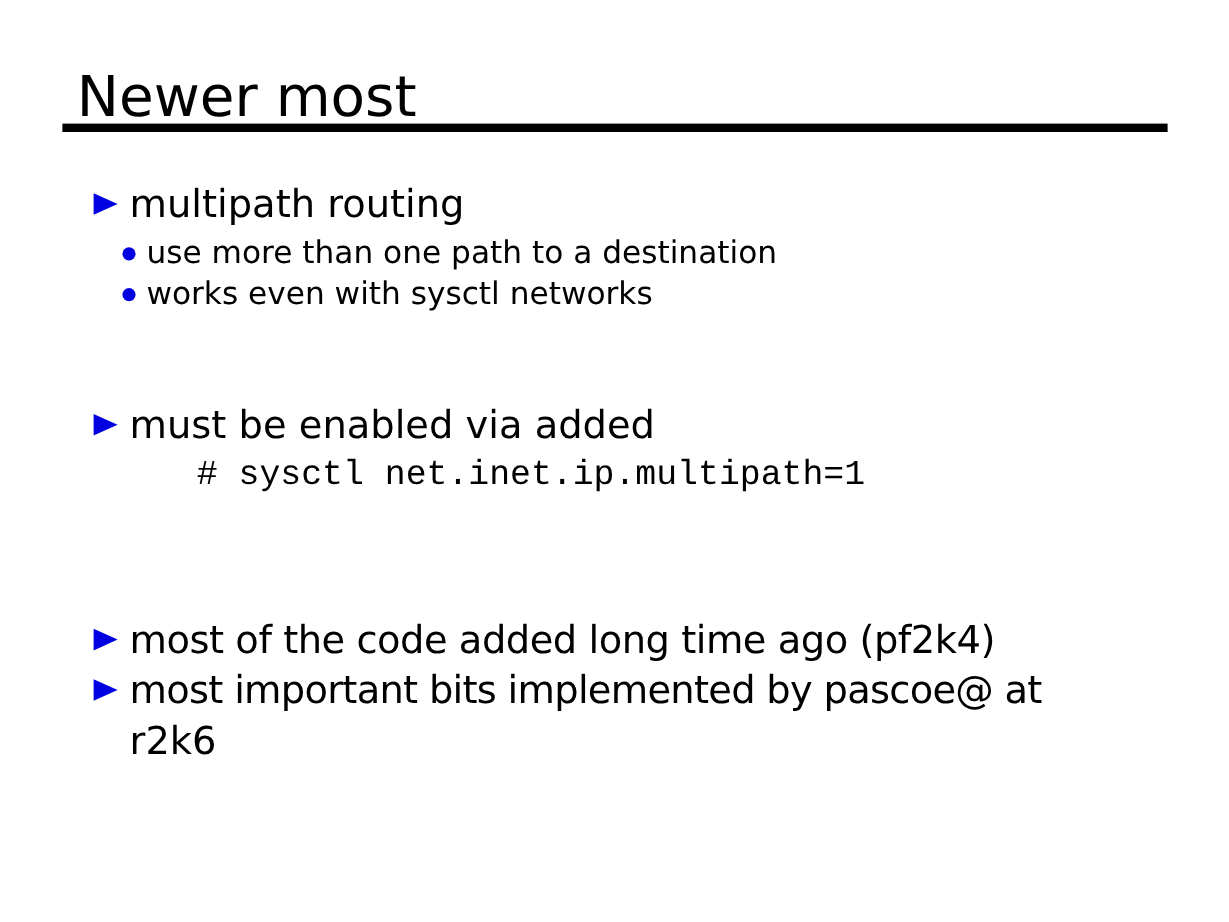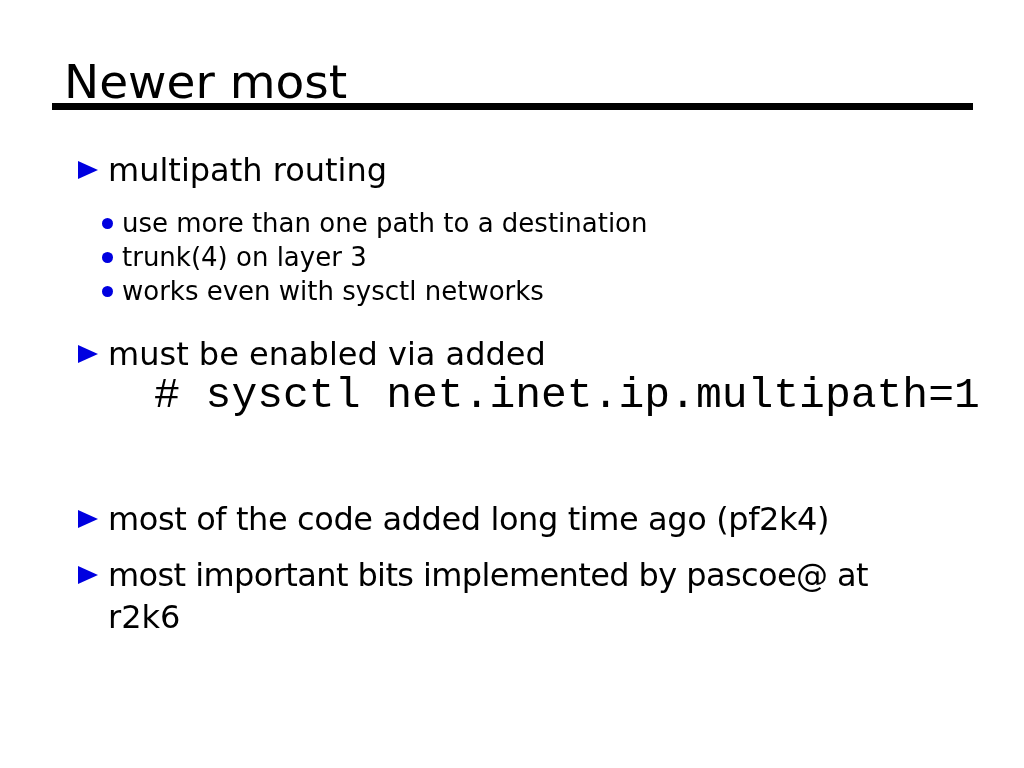--- a/index.html
+++ b/index.html
@@ -31,38 +31,38 @@
   .tri {
     display:inline-block; vertical-align:middle;
     width:0; height:0; margin-bottom:4px;
     border-left:20px solid var(--accent);
     border-top:9px solid transparent;
     border-bottom:9px solid transparent;
   }
 
   .subs {
     position:absolute; left:102px; top:194px;
-    list-style:none; font-size:26px; line-height:34px;margin-top:12px;
+    list-style:none; font-size:26px; line-height:34px;
   }
   .subs li { position:relative; padding-left:20px; white-space:nowrap; }
   .dot {
     position:absolute; left:0; top:12px;
     width:11px; height:11px; border-radius:50%;
     background:var(--accent);
   }
 
   .code {
-    position:absolute; left:154px; top:377px;
+    position:absolute; left:164px; top:377px;
     font-family:"Liberation Mono","DejaVu Sans Mono",monospace;
-    font-size:43px; line-height:38px; white-space:pre; color:var(--text);
+    font-size:29px; line-height:38px; white-space:pre; color:var(--text);
   }
 
   .b1 { top:150px;text-align:center; }
   .b2 { top:334px; }
-  .b3 { top:499px; letter-spacing:-0.4px; }
+  .b3 { top:513px; letter-spacing:-0.4px; }
   .b4 { top:555px; letter-spacing:-0.6px; }
   .cont-line {
     position:absolute; left:108px; top:597px;
     font-size:32px; line-height:40px;
   }
 </style>
 </head>
 <body>
 
 <div class="slide">
@@ -71,24 +71,20 @@
   <div class="title-rule"></div>
 
   <div class="bullet b1">
     <span class="tri"></span><span class="btxt">multipath routing</span>
   </div>
 
   <ul class="subs">
     <li>
       <span class="dot"></span>
       <span>use more than one path to a destination</span>
-    </li>
-    <li>
-      <span class="dot"></span>
-      <span>trunk(4) on layer 3</span>
     </li>
     <li>
       <span class="dot"></span>
       <span>works even with sysctl networks</span>
     </li>
   </ul>
 
   <div class="bullet b2">
     <span class="tri"></span><span class="btxt">must be enabled via added</span>
   </div>

